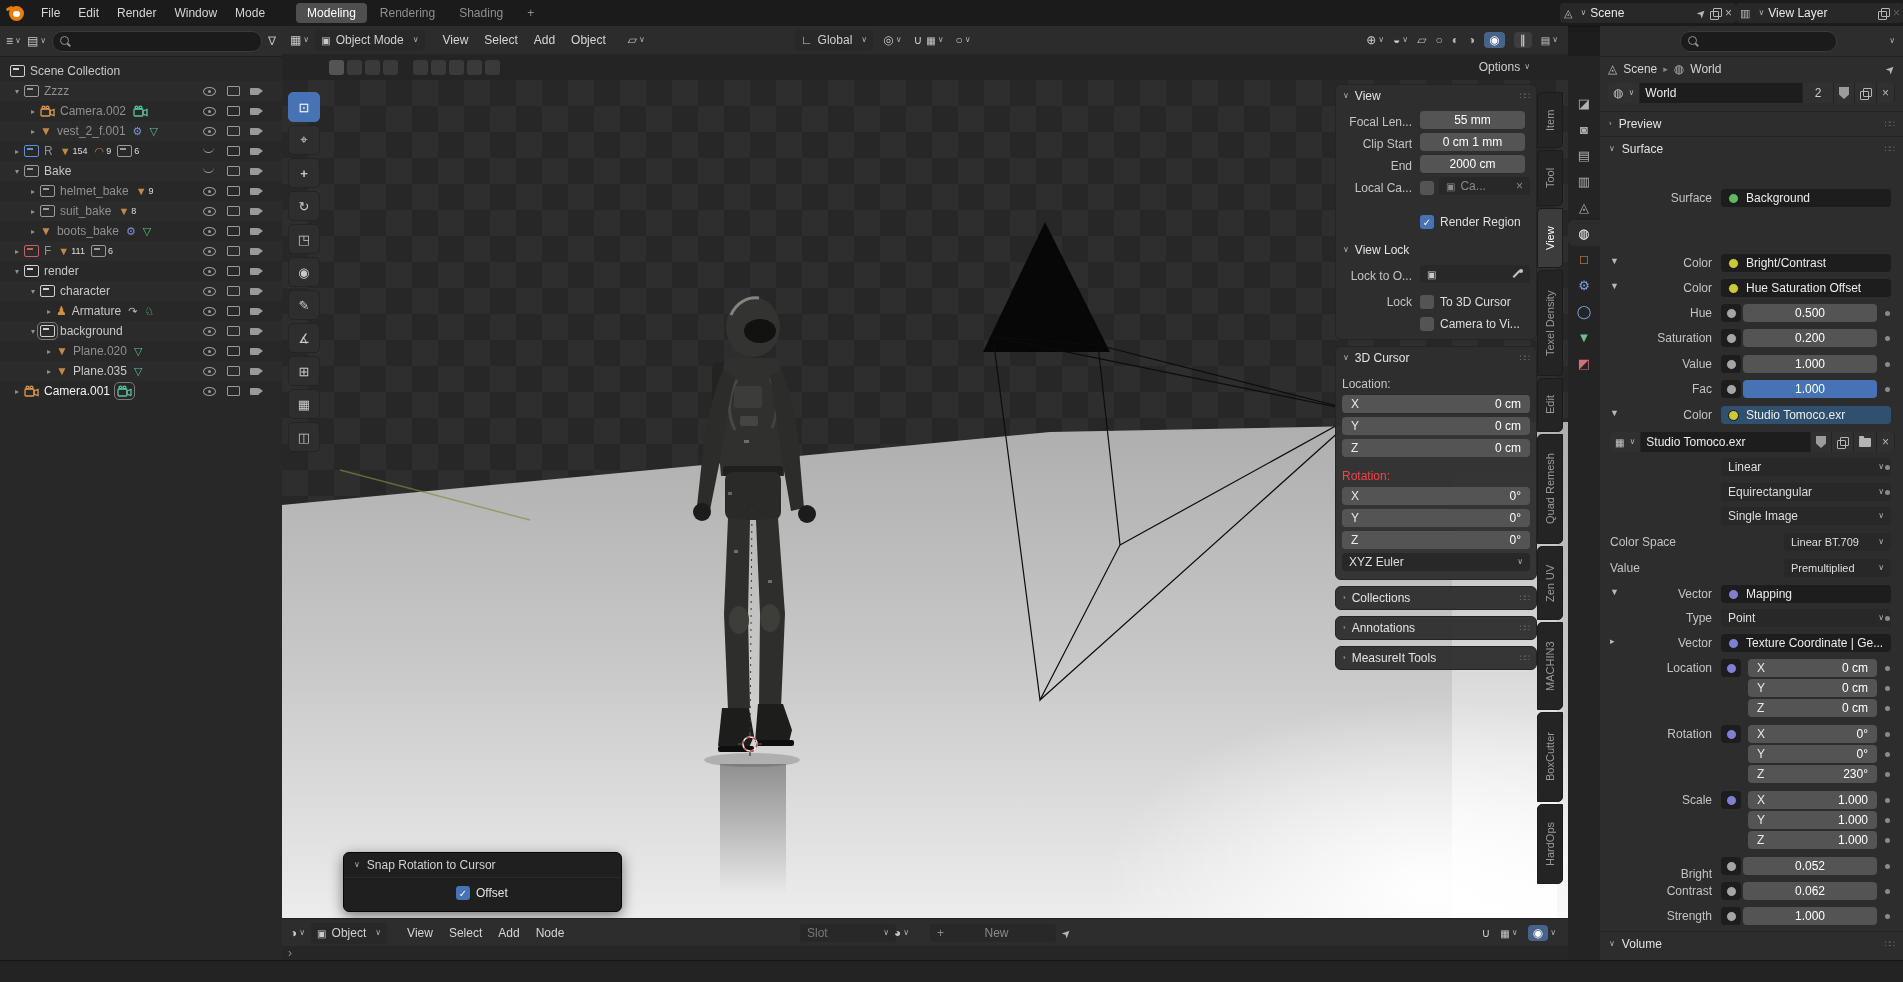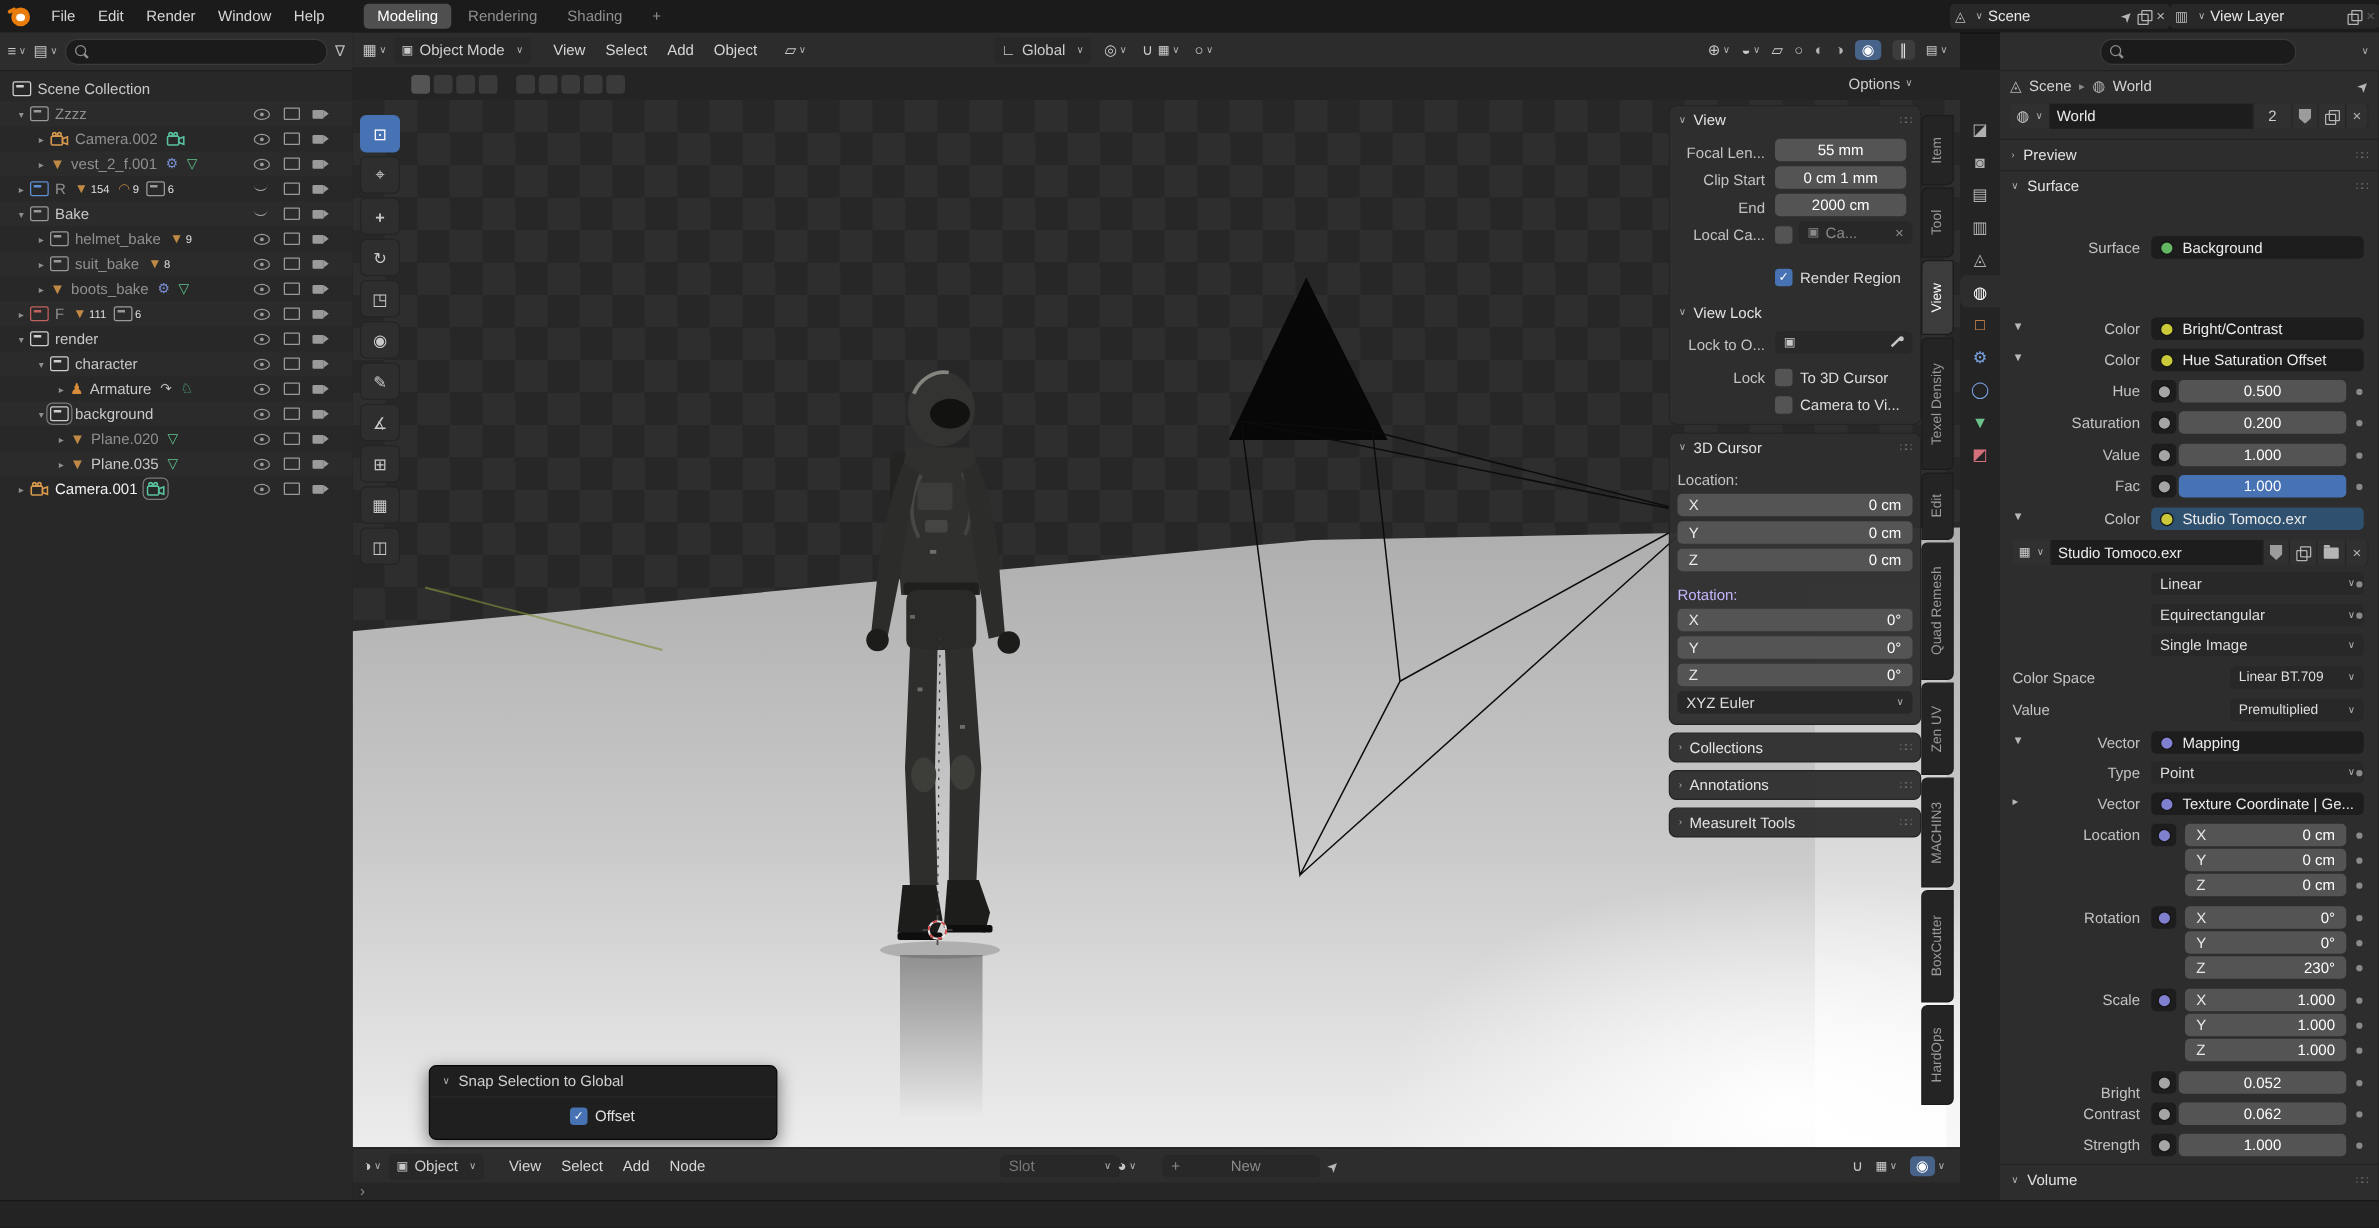--- a/index.html
+++ b/index.html
@@ -126,21 +126,21 @@
 </style>
 </head>
 <body>
 
 <div class="a topbar">
   <div class="logo"></div>
   <div class="menu">File</div>
   <div class="menu">Edit</div>
   <div class="menu">Render</div>
   <div class="menu">Window</div>
-  <div class="menu">Help</div>
+  <div class="menu">Mode</div>
   <div class="wstabs">
     <div class="wstab active">Modeling</div>
     <div class="wstab">Rendering</div>
     <div class="wstab">Shading</div>
     <div class="wstab">+</div>
   </div>
   <div class="tb-widget" style="position:absolute;left:1560px;width:168px">
     <span class="tb-icon">◬</span>
       <span class="chev">∨</span>
     <span style="flex:1;color:#e8e8e8">Scene</span>
@@ -656,21 +656,21 @@
             <span class="ax">Y</span>
             <span class="vr">0 cm</span>
           </div>
         </div>
       <div class="nrow">
           <div class="slider" style="width:190px">
             <span class="ax">Z</span>
             <span class="vr">0 cm</span>
           </div>
         </div>
-      <div class="nrow" style="color:#c4b5fd;margin-top:6px">
+      <div class="nrow" style="color:#ef4444;margin-top:6px">
           <span>Rotation:</span>
         </div>
       <div class="nrow">
           <div class="slider" style="width:190px">
             <span class="ax">X</span>
             <span class="vr">0°</span>
           </div>
         </div>
       <div class="nrow">
           <div class="slider" style="width:190px">
@@ -724,21 +724,21 @@
     <div class="vtab" style="height:96px">Quad Remesh</div>
     <div class="vtab" style="height:60px">Zen UV</div>
     <div class="vtab" style="height:74px">MACHIN3</div>
     <div class="vtab" style="height:76px">BoxCutter</div>
     <div class="vtab" style="height:66px">HardOps</div>
   </div>
 
   <div class="a snap">
     <div class="snap-title">
       <span class="chev s" style="margin:0">∨</span>
-      <span>Snap Selection to Global</span>
+      <span>Snap Rotation to Cursor</span>
     </div>
     <div class="f" style="padding:8px 0 0 112px">
       <span class="cb checked">✓</span>
       <span style="margin-left:6px;color:#e2e2e2">Offset</span>
     </div>
   </div>
 </div>
 
 <div class="a shaderbar">
   <span class="f" style="margin-left:8px">

